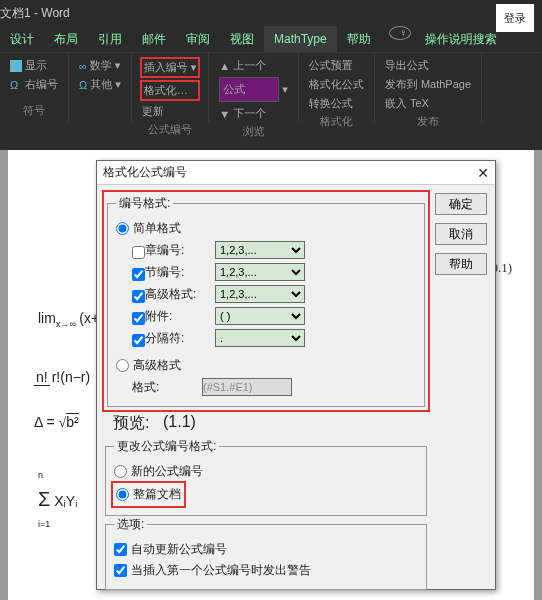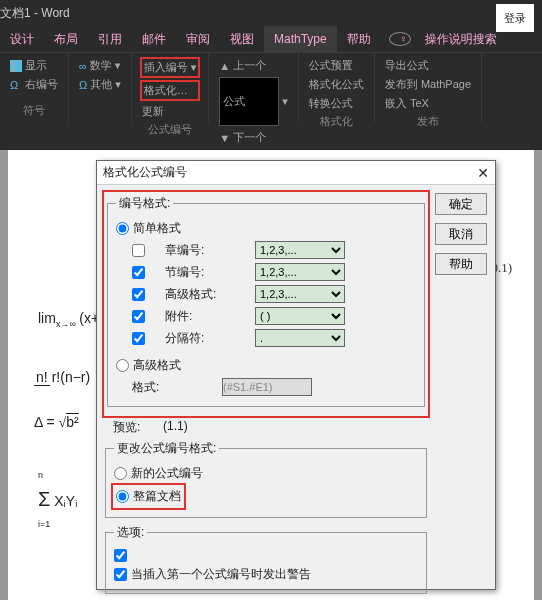--- a/index.html
+++ b/index.html
@@ -1,19 +1,19 @@
 <!DOCTYPE html>
 <html><head>
 <meta charset="utf-8">
 <style>
 *{box-sizing:border-box;margin:0;padding:0;font-family:"Microsoft YaHei",SimSun,sans-serif}
 body{width:542px;height:600px;background:#2b2b2b;overflow:hidden;position:relative}
 .titlebar{height:26px;background:#2b2b2b;color:#ccc;text-align:left;line-height:26px;font-size:12px;position:relative}
 .login-btn{position:absolute;right:8px;top:4px;background:#fff;color:#222;font-size:11px;padding:1px 8px}
-.tabs{height:26px;background:#2b2b2b;display:flex;align-items:center;color:#f9a8d4;font-size:12px}
+.tabs{height:26px;background:#2b2b2b;display:flex;color:#86efac;font-size:12px}
 .tabs span{padding:0 10px;height:26px;line-height:26px;cursor:pointer}
 .tabs .active{background:#3c3c3c}
 .tabs .help-icon{width:14px;height:14px;border:1px solid #888;border-radius:50%;text-align:center;line-height:12px;font-size:10px;margin:0 4px 0 8px}
 .ribbon{height:70px;background:#2b2b2b;display:flex;color:#aaa;font-size:11px;border-top:1px solid #3a3a3a}
 .ribbon .grp{border-right:1px solid #3a3a3a;padding:4px 8px;display:flex;flex-direction:column;align-items:center}
 .ribbon .grp .row{display:flex;flex-direction:column;gap:2px}
 .ribbon .grp .label{margin-top:auto;color:#888;font-size:11px;padding-top:2px}
 .ribbon .item{white-space:nowrap;padding:1px 2px;display:flex;align-items:center;gap:3px}
 .ic{width:12px;height:12px;display:inline-block}
 .hlbox{border:2px solid #d33}
@@ -21,30 +21,30 @@
 .page{background:#fff;margin:0 8px;height:100%;position:relative;padding:20px}
 .eq{position:absolute;font-family:"Times New Roman",serif;font-size:14px;color:#222}
 .eq sub,.eq sup{font-size:9px}
 .dialog{position:absolute;left:96px;top:160px;width:400px;height:430px;background:#f0f0f0;border:1px solid #666;box-shadow:2px 2px 6px rgba(0,0,0,0.4);font-size:12px;color:#222}
 .dlg-title{height:24px;background:#fff;display:flex;align-items:center;padding:0 6px;border-bottom:1px solid #ccc}
 .dlg-title .x{margin-left:auto;font-size:14px;cursor:pointer}
 .dlg-body{display:flex;padding:8px}
 .dlg-left{flex:1}
 .dlg-right{width:60px;display:flex;flex-direction:column;gap:8px;padding-left:8px}
 .dlg-right button{height:22px;font-size:12px;background:#e8e8e8;border:1px solid #888}
-fieldset{border:1px solid #999;margin-bottom:6px;padding:6px 20px 8px 8px}
+fieldset{border:1px solid #999;padding:6px 20px 8px 8px}
 legend{font-size:12px;padding:0 3px}
 .radio-row{display:flex;align-items:center;gap:4px;padding:2px 0}
 .radio-row input{margin:0}
-.chk-row{display:flex;align-items:center;gap:20px;padding:2px 0 2px 16px}
+.chk-row{display:flex;align-items:flex-end;gap:0;padding:2px 0 2px 16px}
 .chk-row .lbl{width:70px}
 .chk-row select,.chk-row input.txt{width:90px;height:18px;font-size:11px;background:#d5e8d5;border:1px solid #666}
 .chk-row input.txt.gray{background:#ddd;color:#888}
 .redwrap{border:2px solid #d33;padding:3px;margin:-3px}
-.preview-row{display:flex;padding:4px 8px;font-size:12px}
+.preview-row{display:flex;padding:4px 8px;font-size:16px}
 .preview-row .pl{width:50px}
 .disabled{color:#999}
 .eqnum{position:absolute;right:22px;top:110px;font-size:13px;font-family:"Times New Roman";color:#333}
 .frac{display:inline-block;text-align:center;vertical-align:middle}
 .frac .num{border-bottom:1px solid #222;padding:0 2px}
 .frac .den{padding:0 2px}
 </style>
 </head>
 <body>
 
@@ -94,21 +94,21 @@
         </div>
       <div class="item">
           <span>更新</span>
         </div>
     </div>
     <div class="label">公式编号</div>
   </div>
   <div class="grp">
     <div class="row">
       <div class="item">▲ <span>上一个</span></div>
-      <div class="item"><span style="display:inline-block;width:60px;background:#000000;border:1px solid #555;padding:16px 3px">公式</span> ▾</div>
+      <div class="item"><span style="display:inline-block;width:60px;background:#701a75;border:1px solid #555;padding:4px 3px">公式</span> ▾</div>
       <div class="item">▼ <span>下一个</span></div>
     </div>
     <div class="label">浏览</div>
   </div>
   <div class="grp">
     <div class="row">
       <div class="item">
           <span>公式预置</span>
         </div>
       <div class="item">
@@ -217,20 +217,21 @@
             <span class="redwrap" style="display:inline-flex;align-items:center;gap:4px">
               <input type="radio" checked="" style="">
               <span>整篇文档</span>
             </span>
           </div>
       </fieldset>
       <fieldset>
         <legend>选项:</legend>
         <div class="radio-row">
             <input type="checkbox" checked="" style="">
+            <span>自动更新公式编号</span>
           </div>
         <div class="radio-row">
             <input type="checkbox" checked="" style="">
             <span>当插入第一个公式编号时发出警告</span>
           </div>
 
       </fieldset>
     </div>
     <div class="dlg-right">
       <button>确定</button>

